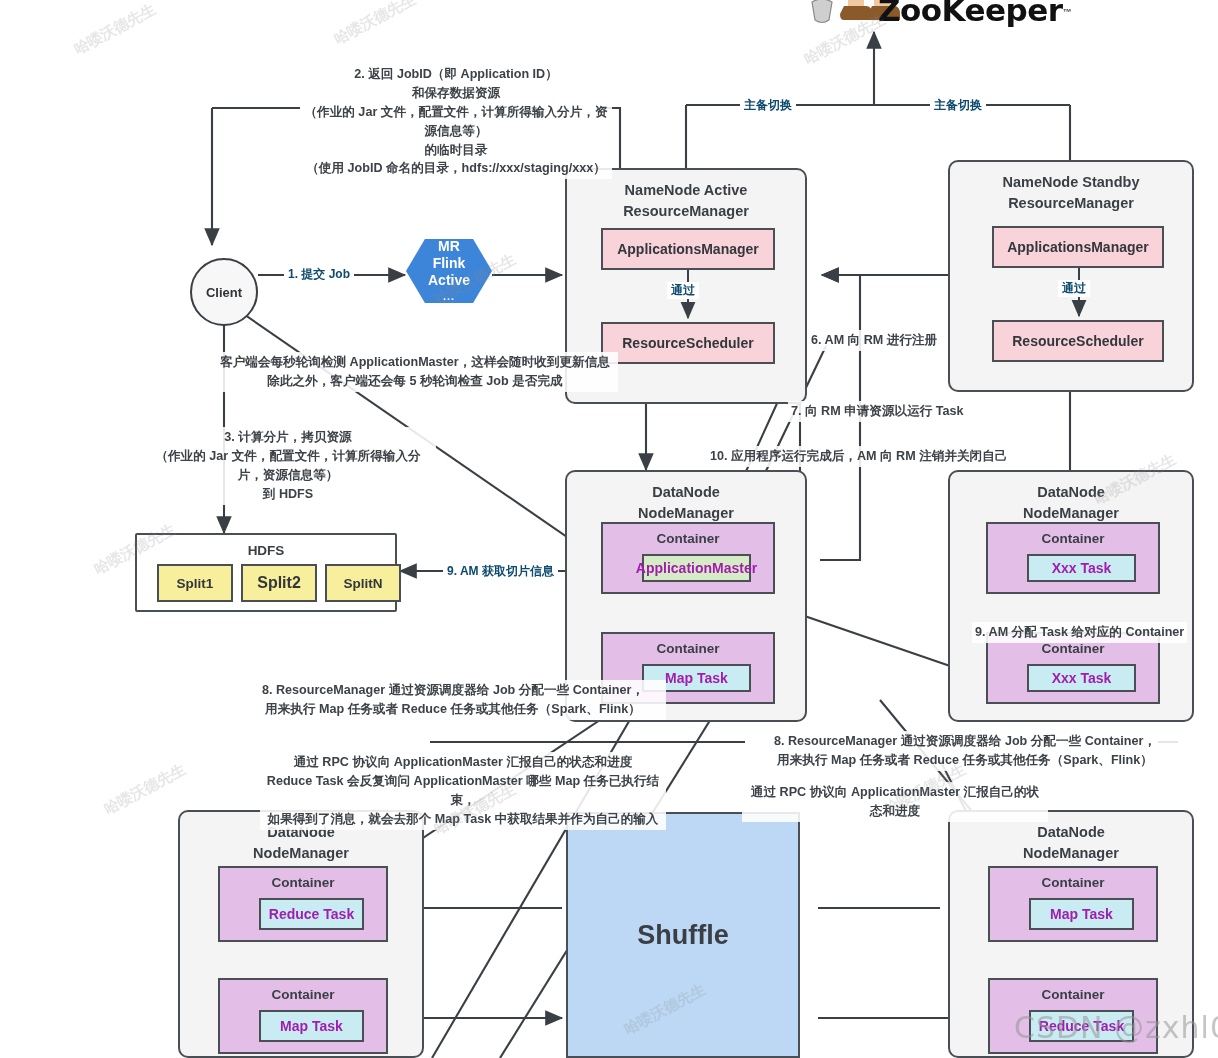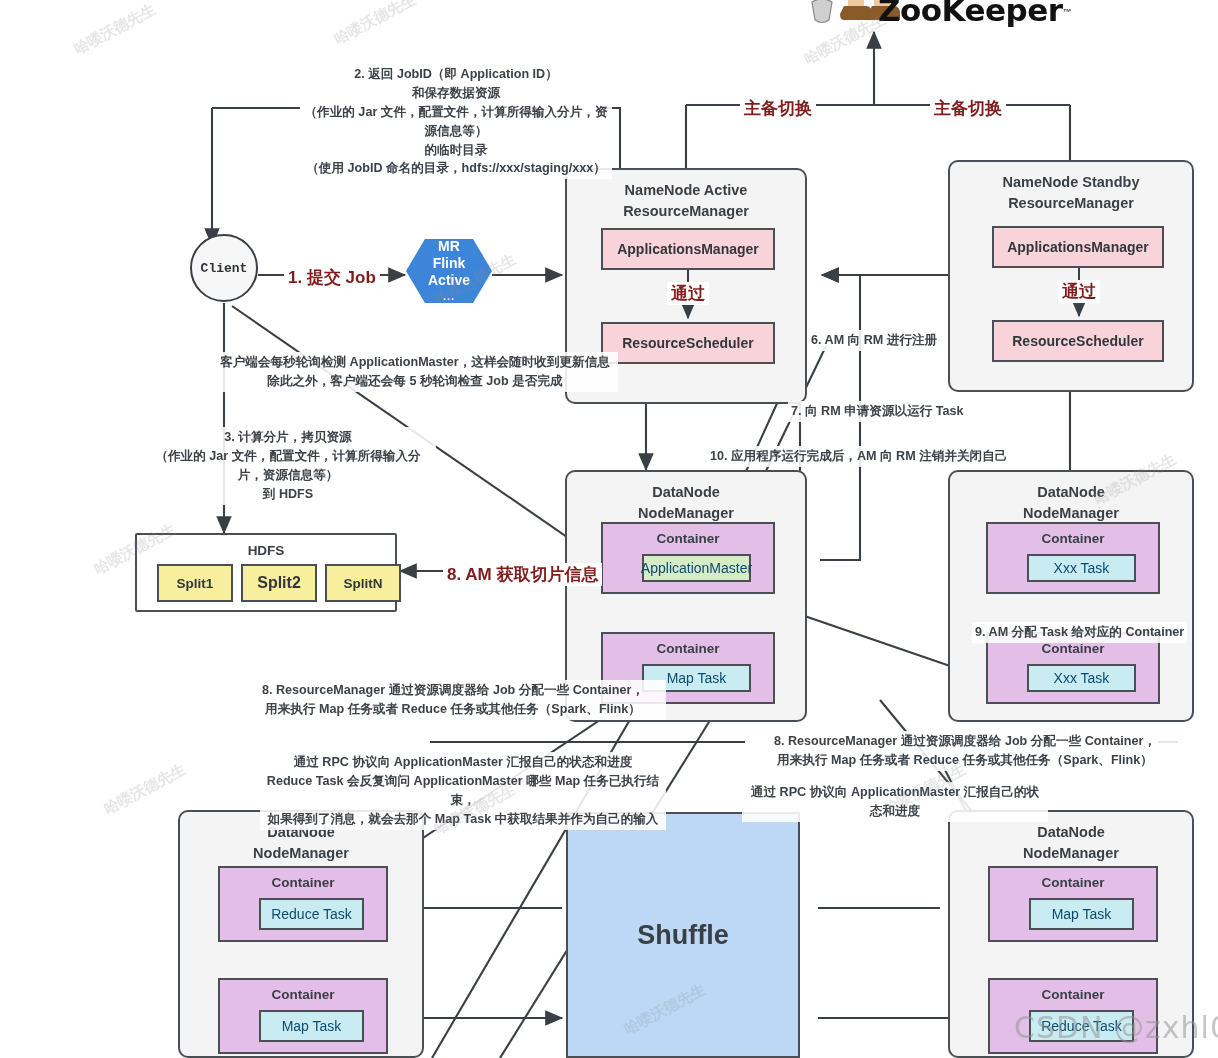--- a/index.html
+++ b/index.html
@@ -55,21 +55,21 @@
     position:absolute;box-sizing:border-box;
   }
   .container-title{
     position:absolute;left:0;right:0;top:7px;
     text-align:center;font-size:13.5px;font-weight:600;color:#3a3f45;
   }
   .task{
     position:absolute;left:22px;right:22px;top:30px;bottom:10px;
     border:2px solid #4a4f56;
     display:flex;align-items:center;justify-content:center;
-    font-size:14px;font-weight:400;color:#0c4a6e;margin-left:17px;
+    font-size:14px;font-weight:700;color:#a21caf;margin-left:17px;
   }
 
   
   .circle{
     border-radius:50%;
     background:#f7f7f7;
     border:2px solid #3a3f45;
     display:flex;align-items:center;justify-content:center;
     font-size:13px;font-weight:700;color:#2f3338;
   }
@@ -92,21 +92,21 @@
     line-height:1.5;
     white-space:pre-line;
     background:rgba(255,255,255,0.88);
     padding:1px 3px;
     z-index:4;
   }
   .note.c{text-align:center;}
   .note.l{text-align:left;}
   .edge-lbl{
     position:absolute;
-    font-size:17px;font-weight:700;color:#7f1d1d;
+    font-size:12px;font-weight:700;color:#0c4a6e;
     background:#ffffff;
     padding:0 4px;
     white-space:nowrap;
     z-index:4;
   }
 
   
   .shuffle{
     background:#bcd8f5;
     border:2px solid #4a4f56;
@@ -259,41 +259,41 @@
       <defs>
           <marker id="ah3" markerWidth="9" markerHeight="9" refX="8" refY="4.5" orient="auto">
             <path d="M0,0.8 L8.6,4.5 L0,8.2 z" fill="#3a3f45"></path>
           </marker>
         </defs>
     </svg>
     <div class="edge-lbl" style="left:108px;top:118px;">通过</div>
     <div class="blk blk-pink" style="left:42px;top:158px;width:172px;height:42px;font-size:14px;">ResourceScheduler</div>
   </div>
 
-  <div class="node circle" style="left:190px;top:234px;width:68px;height:68px;font-family:Liberation Mono, monospace;">
+  <div class="node circle" style="left:190px;top:258px;width:68px;height:68px;">
     <span>Client</span>
   </div>
   <div class="edge-lbl" style="left:284px;top:266px;">1. 提交 Job</div>
 
   <div class="node hex" style="left:406px;top:239px;width:86px;height:64px;">
     <span>MR</span>
     <span>Flink</span>
     <span>Active</span>
     <span class="dots">...</span>
   </div>
 
   <div class="note c" style="left:212px;top:352px;width:400px;">客户端会每秒轮询检测 ApplicationMaster，这样会随时收到更新信息
 除此之外，客户端还会每 5 秒轮询检查 Job 是否完成</div>
   <div class="note c" style="left:140px;top:427px;width:290px;">3. 计算分片，拷贝资源
 （作业的 Jar 文件，配置文件，计算所得输入分片，资源信息等）
 到 HDFS</div>
   <div class="note l" style="left:808px;top:330px;">6. AM 向 RM 进行注册</div>
   <div class="note l" style="left:788px;top:401px;">7. 向 RM 申请资源以运行 Task</div>
   <div class="note l" style="left:707px;top:446px;">10. 应用程序运行完成后，AM 向 RM 注销并关闭自己</div>
-  <div class="edge-lbl" style="left:443px;top:563px;">8. AM 获取切片信息</div>
+  <div class="edge-lbl" style="left:443px;top:563px;">9. AM 获取切片信息</div>
   <div class="note l" style="left:972px;top:622px;">9. AM 分配 Task 给对应的 Container</div>
   <div class="note c" style="left:240px;top:680px;width:420px;">8. ResourceManager 通过资源调度器给 Job 分配一些 Container，
 用来执行 Map 任务或者 Reduce 任务或其他任务（Spark、Flink）</div>
   <div class="note c" style="left:752px;top:731px;width:420px;">8. ResourceManager 通过资源调度器给 Job 分配一些 Container，
 用来执行 Map 任务或者 Reduce 任务或其他任务（Spark、Flink）</div>
   <div class="note c" style="left:260px;top:752px;width:400px;">通过 RPC 协议向 ApplicationMaster 汇报自己的状态和进度
 Reduce Task 会反复询问 ApplicationMaster 哪些 Map 任务已执行结束，
 如果得到了消息，就会去那个 Map Task 中获取结果并作为自己的输入</div>
   <div class="note c" style="left:742px;top:782px;width:300px;">通过 RPC 协议向 ApplicationMaster 汇报自己的状态和进度</div>
 

